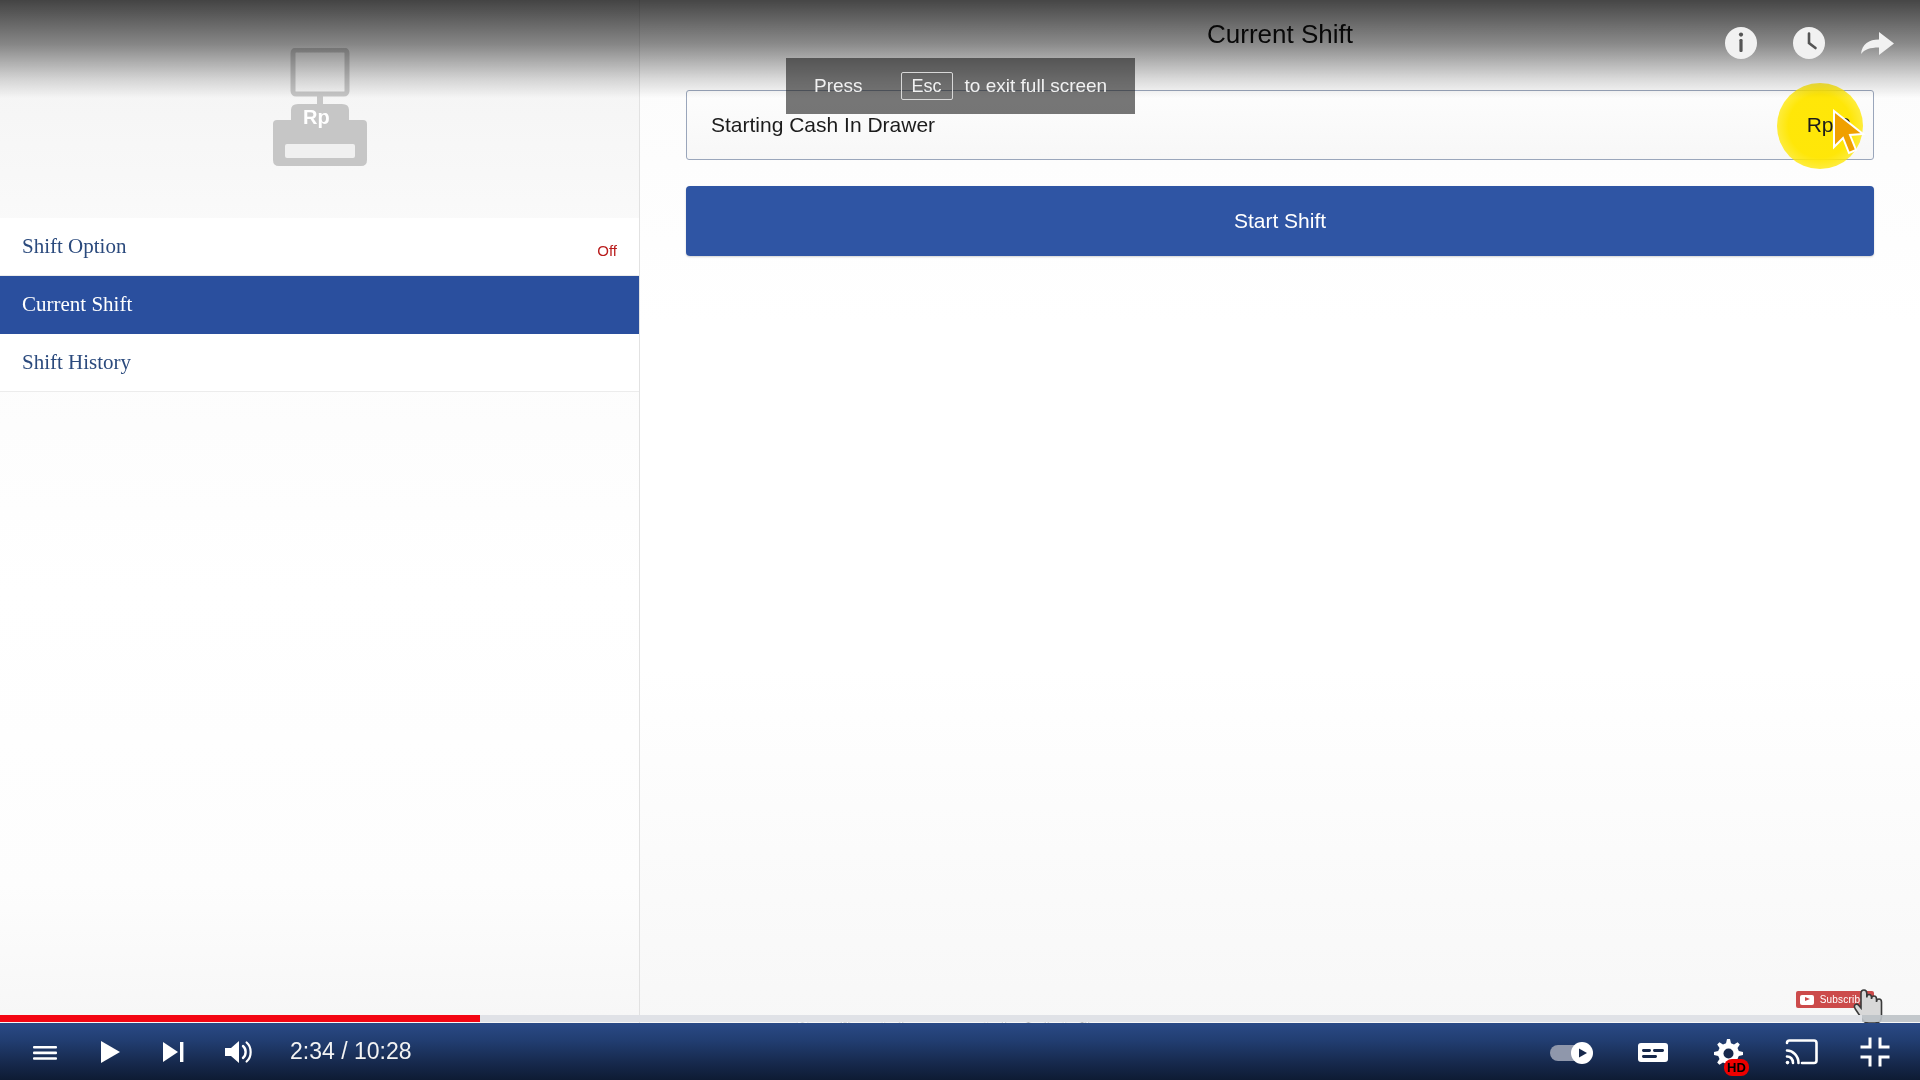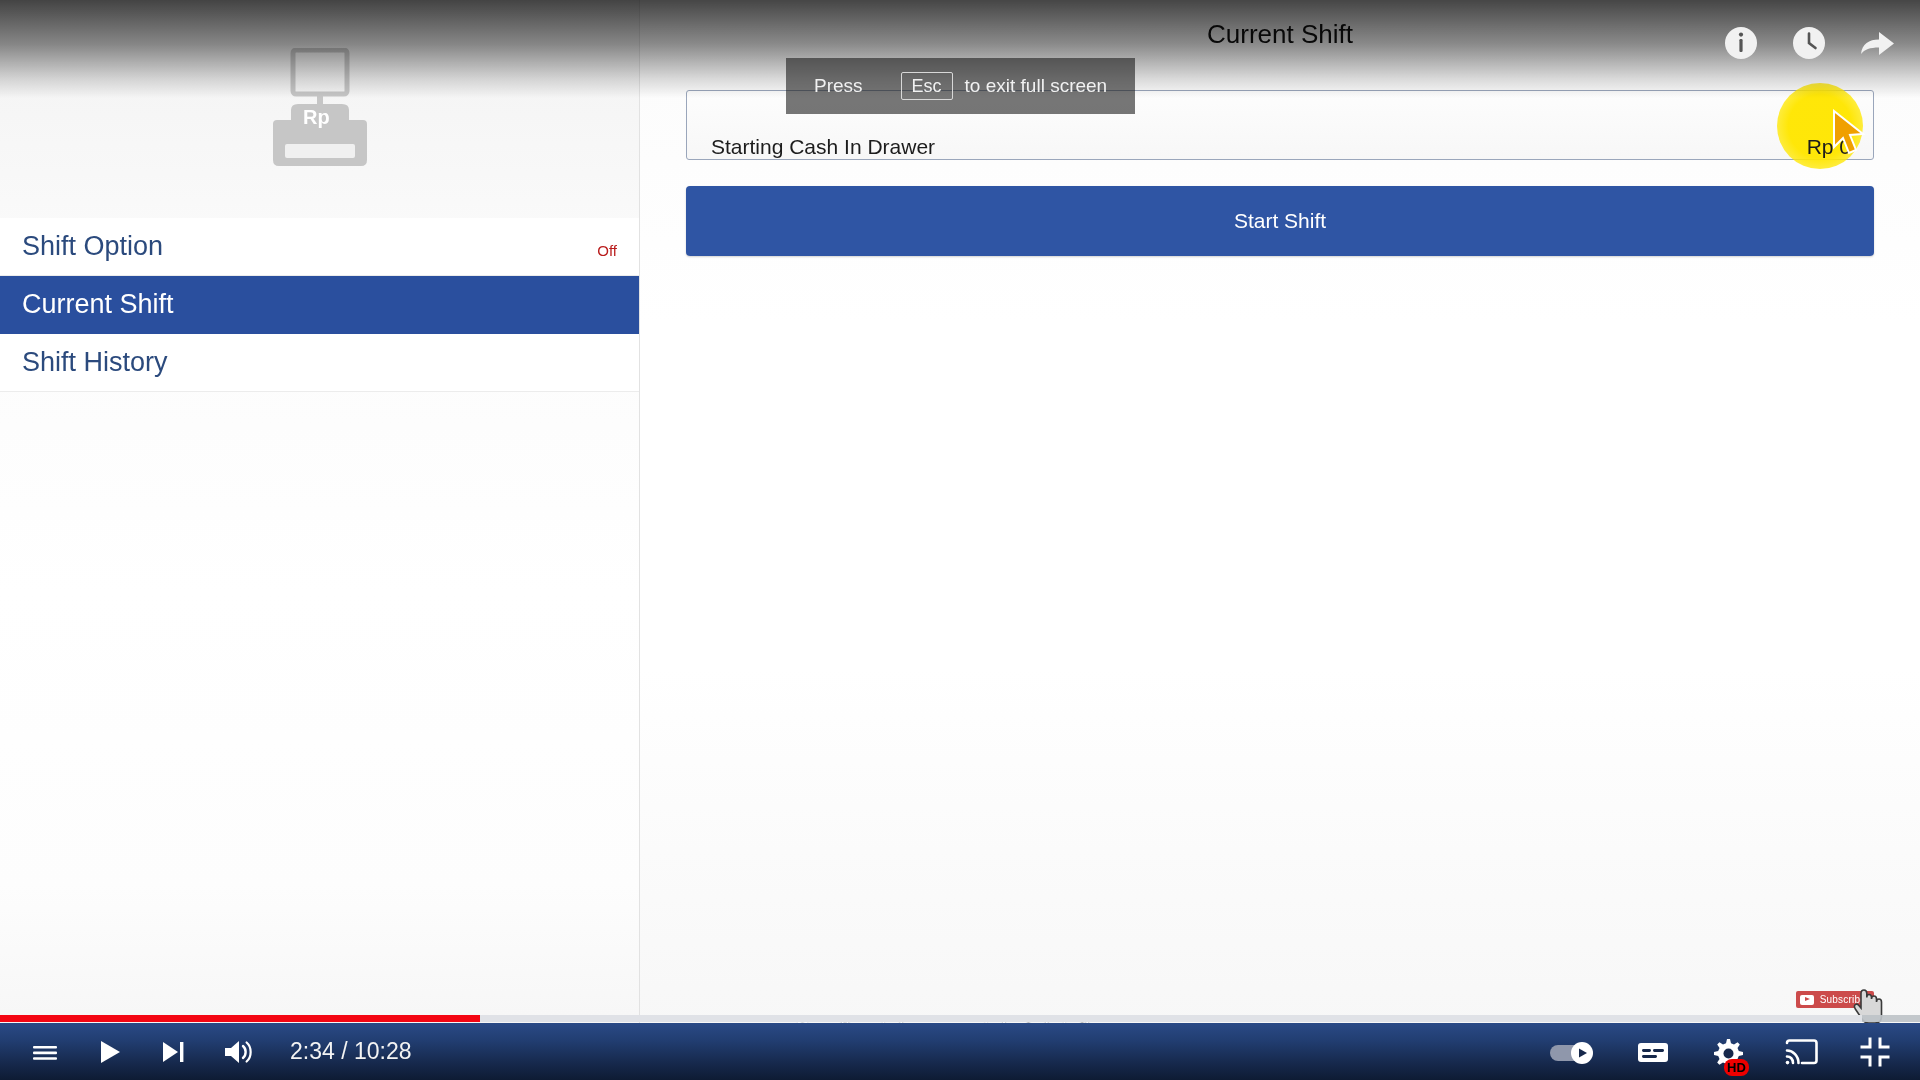--- a/index.html
+++ b/index.html
@@ -48,21 +48,21 @@
     letter-spacing: 0.6px;
     color: #2d2f33;
   }
   .menu-item {
     height: 58px;
     display: flex; align-items: center; justify-content: space-between;
     padding: 0 22px;
     border-bottom: 1px solid #ececec;
     background: #ffffff;
   }
-  .menu-item .label { font-size: 27px; color: #2b4a7d; }
+  .menu-item .label { font-size: 21px; color: #2b4a7d; font-family: Liberation Serif, serif; }
   .menu-item .value { font-size: 15px; color: #b91c1c; margin-top: 8px; }
   .menu-item.active { background: #2a4f9e; border-bottom-color:#2a4f9e; }
   .menu-item.active .label { color: #ffffff; }
 
   
   #content {
     position: relative;
     flex: 1 1 auto;
     background: linear-gradient(180deg,#fbfbfb 0%,#ffffff 30%,#ffffff 62%,#f6f6f6 100%);
   }
@@ -70,21 +70,21 @@
     height: 68px;
     display: flex; align-items: center; justify-content: center;
     font-size: 26px; color: #111;
   }
   .cash-row {
     margin: 22px 46px 0 46px;
     height: 70px;
     background: linear-gradient(180deg,#fdfdfd,#f7f7f7);
     border: 1px solid #9aa6bb;
     border-radius: 3px;
-    display: flex; align-items: flex-end; justify-content: space-between;
+    display: flex; align-items: center; justify-content: space-between;
     padding: 0 22px 0 24px;
     position: relative;
   }
   .cash-row .cl { font-size: 21px; color: #1c1c1c; }
   .cash-row .cv { font-size: 21px; color: #1c1c1c; position: relative; z-index: 3; }
   .start-btn {
     margin: 26px 46px 0 46px;
     height: 70px;
     background: #2f55a4;
     border-radius: 4px;

